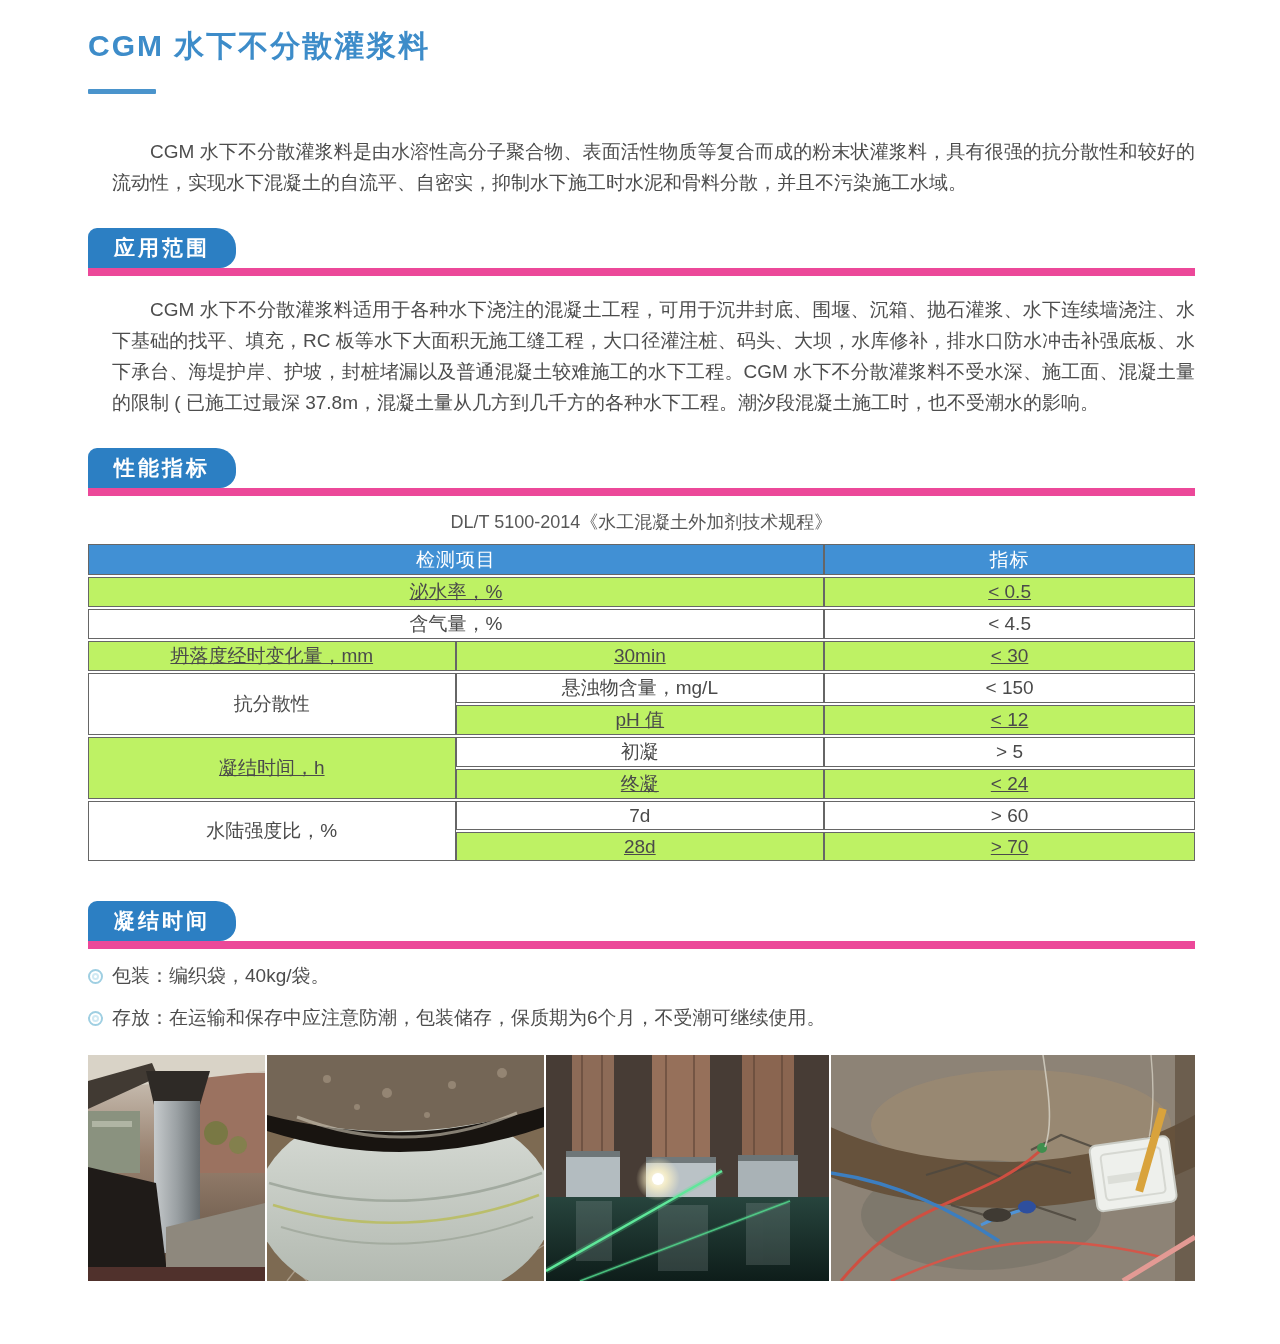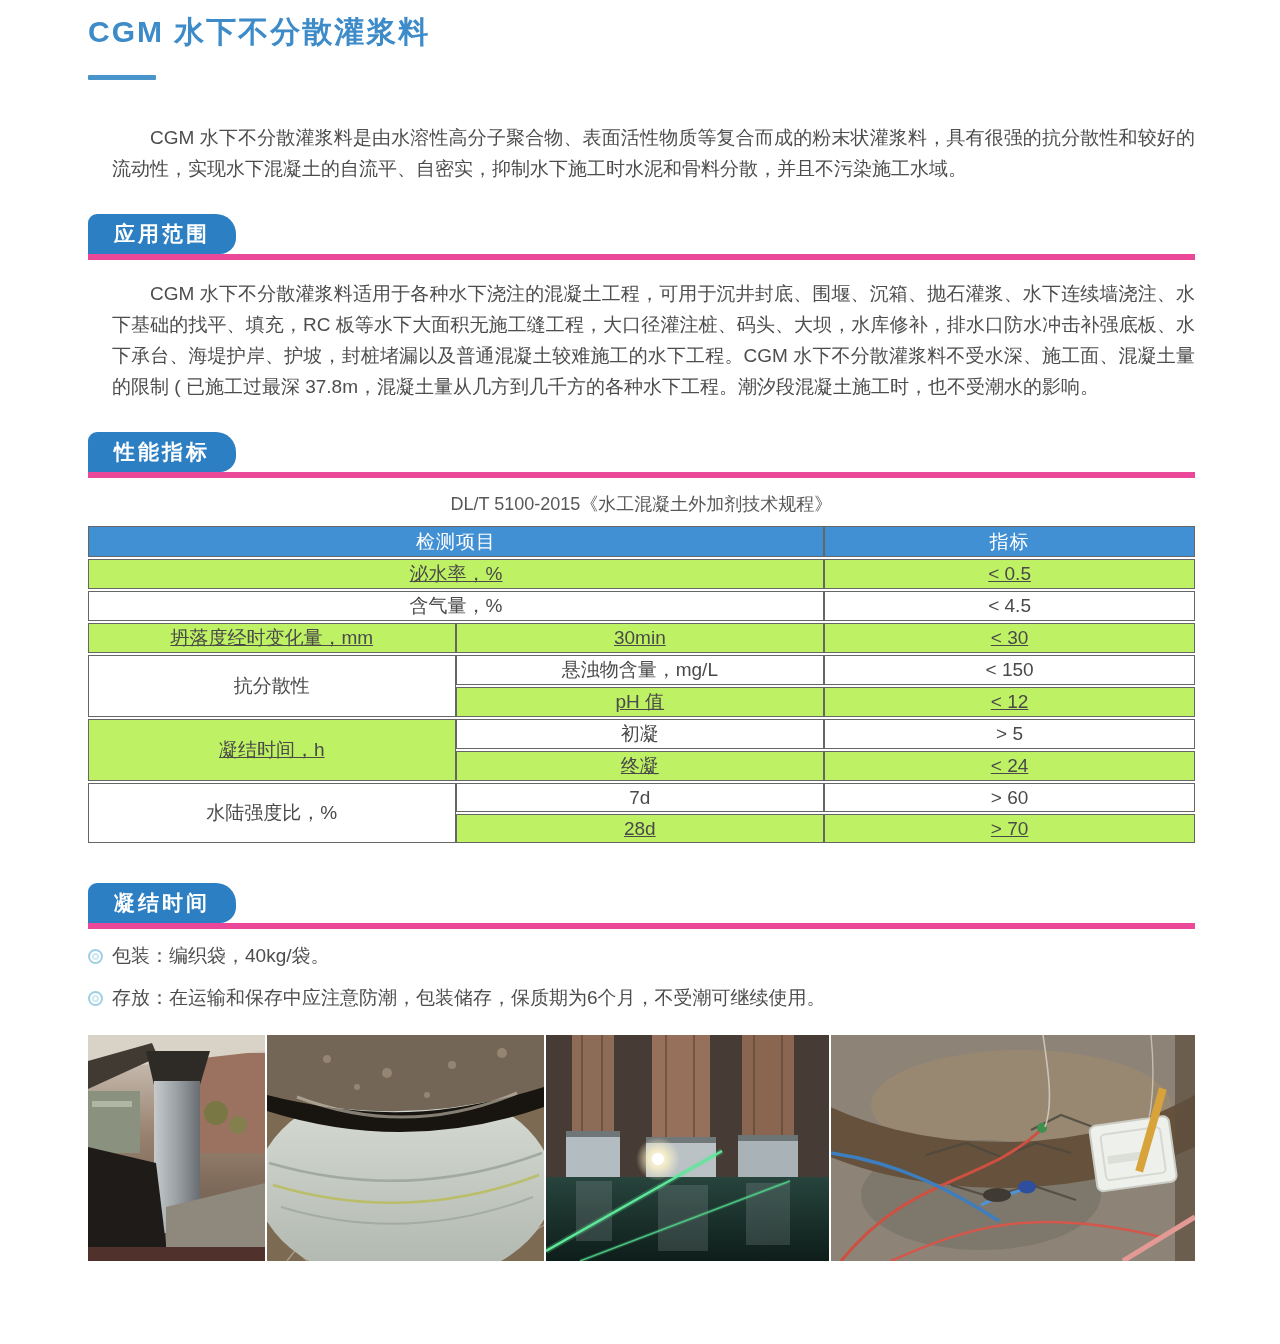--- a/index.html
+++ b/index.html
@@ -2,39 +2,39 @@
 <html><head>
 <meta charset="utf-8">
 <style>
   * { margin:0; padding:0; box-sizing:border-box; }
   html,body { background:#ffffff; }
   body {
     width:1280px; height:1344px; overflow:hidden;
     font-family:"Liberation Sans","DejaVu Sans",sans-serif;
     color:#4d4d4d;
   }
-  .page { width:1280px; height:1179px; padding:12px 85px 0 88px; }
+  .page { width:1280px; height:1179px; padding:26px 85px 0 88px; }
 
   
   .doc-title {
     color:#3d8cc9; font-size:30px; font-weight:bold; letter-spacing:2px;
   }
   .title-underline {
     width:68px; height:5px; background:#4a94cc; margin-top:22px; border-radius:1px;
   }
 
   
   .para {
     font-size:19px; line-height:31px; color:#4d4d4d;
     text-align:justify; text-indent:2em;margin-left:24px;
   }
   .intro { margin-top:42px; }
 
   
-  .sec-head { border-bottom:6px solid #ec4899; margin-top:30px; line-height:0; }
+  .sec-head { border-bottom:8px solid #ec4899; margin-top:30px; line-height:0; }
   .sec-tab {
     display:inline-block; background:#2c7fc3; color:#ffffff;
     font-size:21px; font-weight:bold; letter-spacing:3px; line-height:1;
     padding:9px 26px 10px 26px;
     border-radius:9px 20px 16px 0;
   }
   .sec-body { margin-top:18px; }
 
   
   .standard-line {
@@ -84,21 +84,21 @@
   <p class="para intro">CGM 水下不分散灌浆料是由水溶性高分子聚合物、表面活性物质等复合而成的粉末状灌浆料，具有很强的抗分散性和较好的流动性，实现水下混凝土的自流平、自密实，抑制水下施工时水泥和骨料分散，并且不污染施工水域。</p>
 
   <div class="sec-head">
     <span class="sec-tab">应用范围</span>
   </div>
   <p class="para sec-body">CGM 水下不分散灌浆料适用于各种水下浇注的混凝土工程，可用于沉井封底、围堰、沉箱、抛石灌浆、水下连续墙浇注、水下基础的找平、填充，RC 板等水下大面积无施工缝工程，大口径灌注桩、码头、大坝，水库修补，排水口防水冲击补强底板、水下承台、海堤护岸、护坡，封桩堵漏以及普通混凝土较难施工的水下工程。CGM 水下不分散灌浆料不受水深、施工面、混凝土量的限制 ( 已施工过最深 37.8m，混凝土量从几方到几千方的各种水下工程。潮汐段混凝土施工时，也不受潮水的影响。</p>
 
   <div class="sec-head">
     <span class="sec-tab">性能指标</span>
   </div>
-  <div class="standard-line">DL/T 5100-2015《水工混凝土外加剂技术规程》</div>
+  <div class="standard-line">DL/T 5100-2014《水工混凝土外加剂技术规程》</div>
 
   <table class="perf">
     <colgroup>
         <col style="width:33.2%">
         <col style="width:33.3%">
         <col style="width:33.5%">
       </colgroup>
     <tbody>
         <tr>
       <th colspan="2">检测项目</th>

